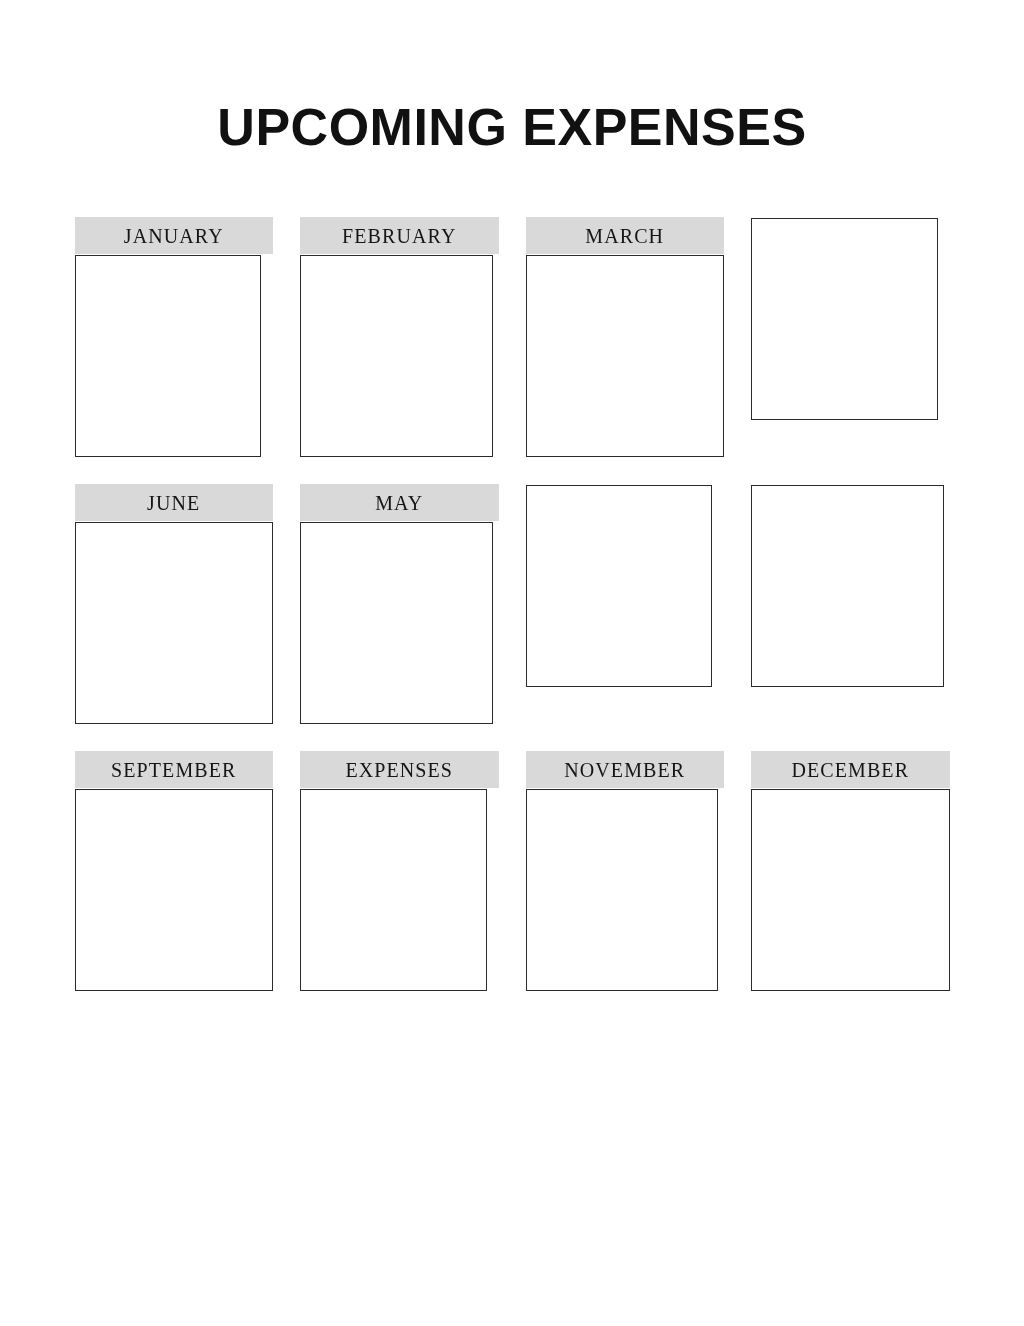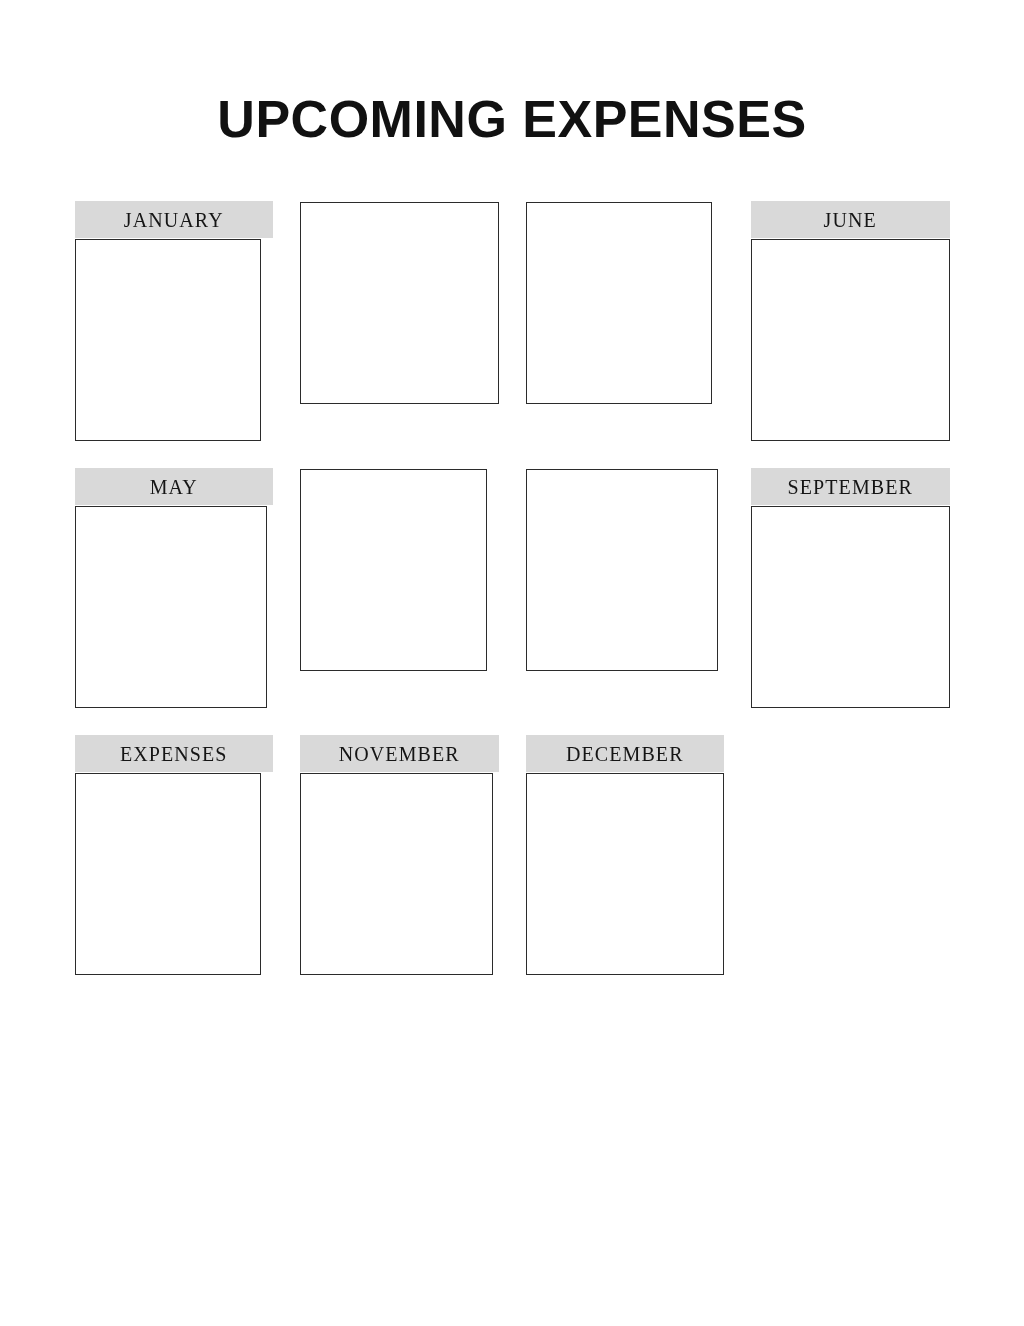--- a/index.html
+++ b/index.html
@@ -20,21 +20,21 @@
     box-sizing: border-box;
     background: #ffffff;
   }
   .page-title {
     text-align: center;
     font-family: "Liberation Sans", sans-serif;
     font-weight: bold;
     font-size: 52px;
     letter-spacing: 0.5px;
     color: #111111;
-    margin: 0;
+    margin: 8px;
     padding-top: 93px;
     line-height: 1.0;
   }
   .grid {
     margin: 0 auto;
     padding-top: 56px;
     width: 875px;
     display: grid;
     grid-template-columns: repeat(4, 1fr);
     column-gap: 19px;
@@ -76,22 +76,27 @@
 
   <h1 class="page-title">UPCOMING EXPENSES</h1>
 
   <div class="grid">
 
     <div class="month-cell col-1">
       <div class="month-header">JANUARY</div>
       <div class="month-box"></div>
     </div>
 
+    <div class="month-cell col-2">
+      <div class="month-header">FEBRUARY</div>
+      <div class="month-box"></div>
+    </div>
 
     <div class="month-cell col-3">
+      <div class="month-header">MARCH</div>
       <div class="month-box"></div>
     </div>
 
     <div class="month-cell col-1">
       <div class="month-box"></div>
     </div>
 
     <div class="month-cell col-3">
       <div class="month-header">JUNE</div>
       <div class="month-box"></div>

